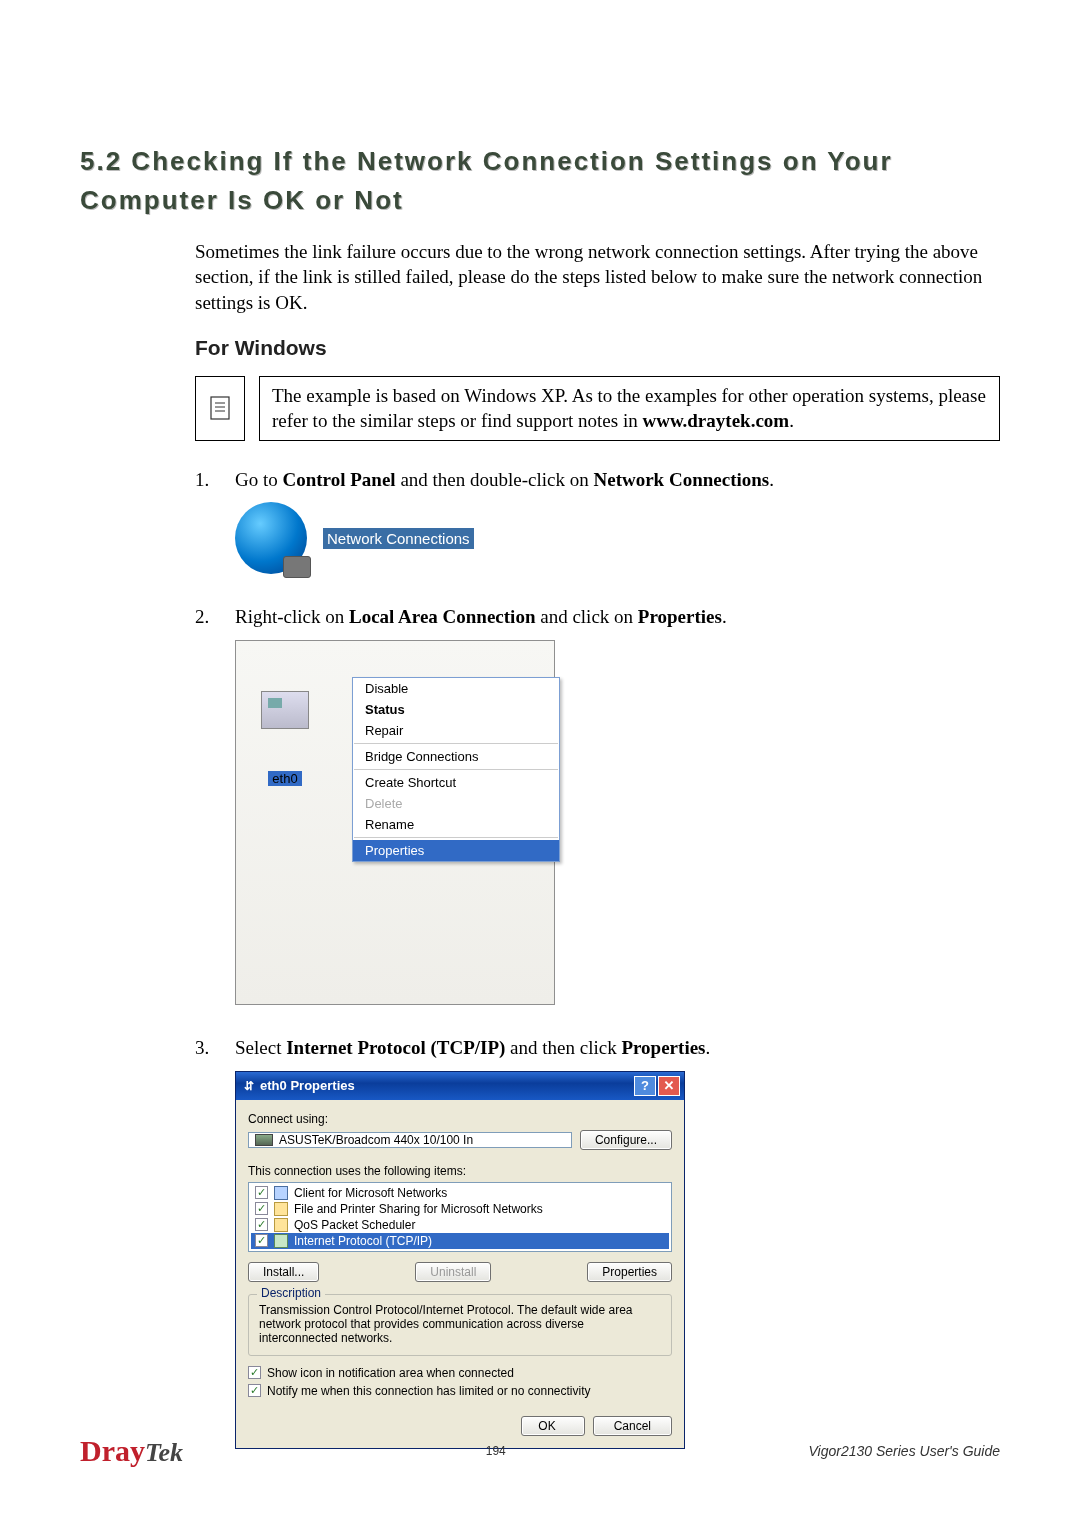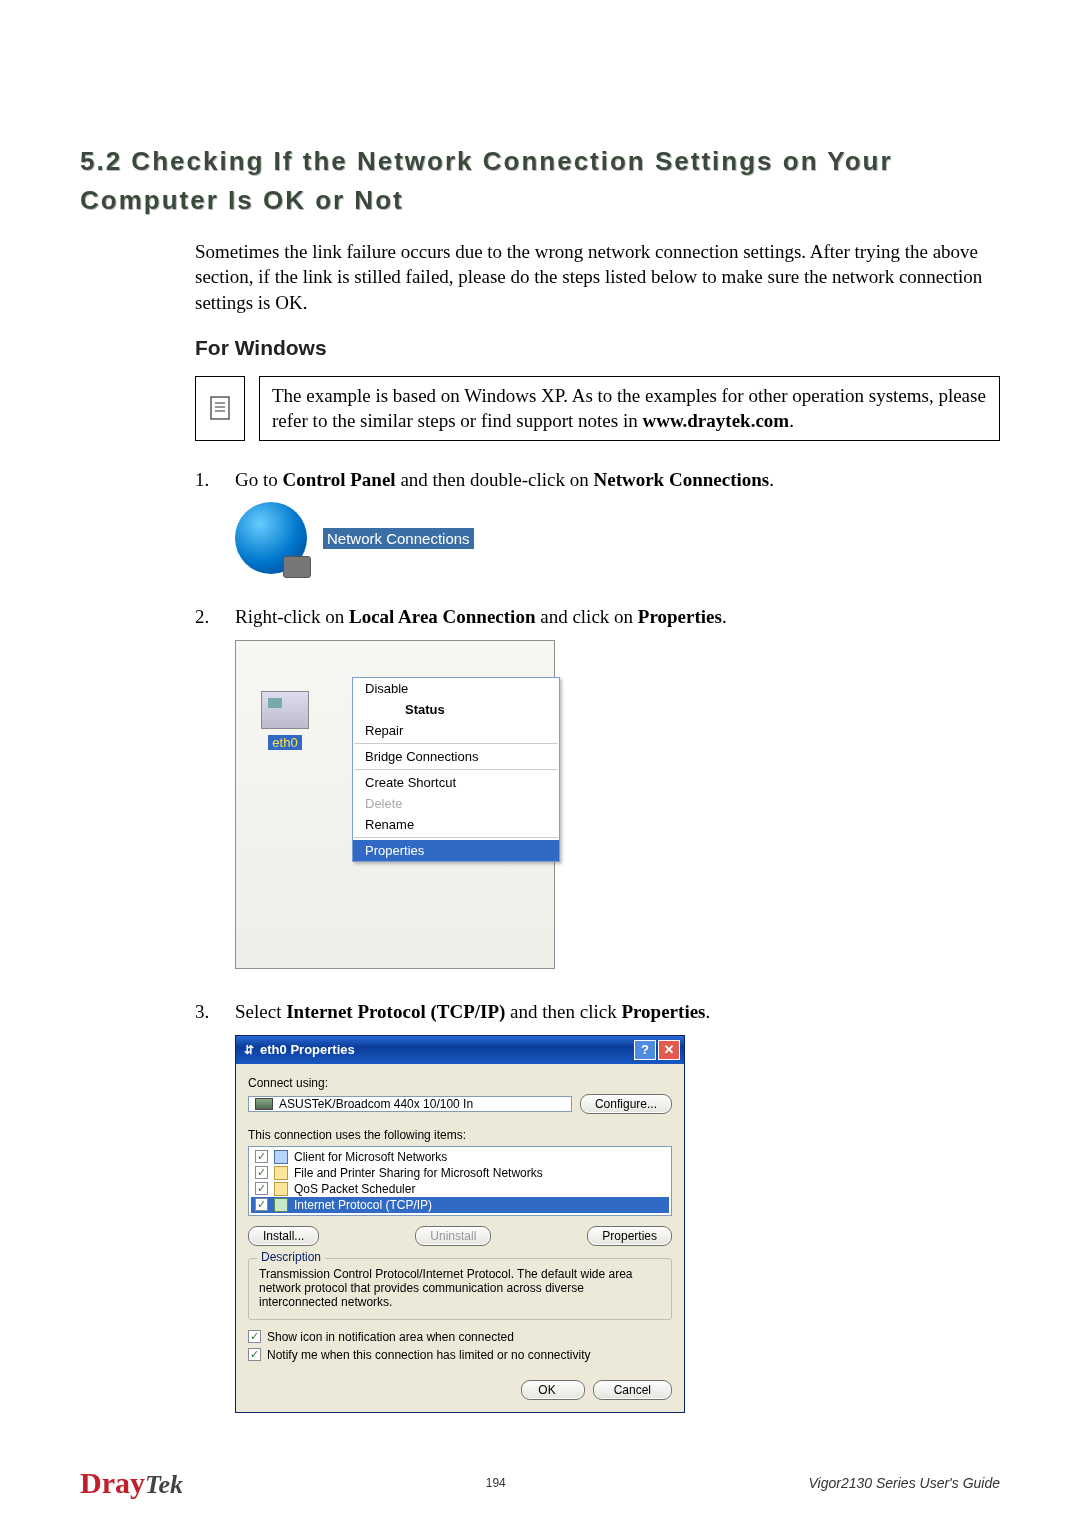--- a/index.html
+++ b/index.html
@@ -132,36 +132,37 @@
     margin-bottom: 6px;
   }
   .nic-icon::before {
     content: "";
     position: absolute; left: 6px; top: 6px;
     width: 14px; height: 10px;
     background: #7aa;
   }
   .nic-label {
     background: #316ac5;
-    color: #fde047;
+    color: #000000;
     padding: 0 4px;
+    margin-top: 36px;
   }
   .ctxmenu {
     position: absolute;
     top: 36px; left: 116px;
     width: 208px;
     background: #fff;
     border: 1px solid #7c9fd3;
     box-shadow: 2px 2px 3px rgba(0,0,0,.25);
   }
   .ctx-item {
     padding: 3px 12px;
     cursor: default;
   }
-  .ctx-item.bold { font-weight: bold; margin-left: 40px; }
+  .ctx-item.bold { font-weight: bold; }
   .ctx-item.disabled { color: #aaa; }
   .ctx-item.selected { background: #316ac5; color: #fff; }
   .ctx-sep { height: 1px; background: #ccc; margin: 2px 1px; }
   .fig2-spacer { height: 218px; }
 
   
   .fig3 {
     width: 450px;
     font-family: Tahoma, Arial, sans-serif;
     font-size: 12px;
@@ -222,21 +223,21 @@
   }
   .cardicon {
     width: 18px; height: 12px;
     background: linear-gradient(#8a8, #565);
     border: 1px solid #444;
   }
   .btn {
     border: 1px solid #707070;
     background: linear-gradient(#fefefe, #e4e4df);
     padding: 2px 14px;
-    border-radius: 9px;
+    border-radius: 3px;
     font-family: Tahoma, Arial, sans-serif;
     font-size: 12px;
     box-shadow: 0 0 0 1px #fff inset;
   }
   .btn:disabled { color: #999; }
   .items-box {
     border: 1px solid #7f9db9;
     background: #fff;
     padding: 2px;
     margin-top: 2px;
@@ -280,21 +281,21 @@
     background: #ece9d8;
     padding: 0 4px;
     color: #0a246a;
   }
   .chk-label { display: flex; align-items: center; gap: 6px; margin-top: 10px; }
   .dlg-buttons { display: flex; justify-content: flex-end; gap: 8px; margin-top: 18px; }
 
   
   .footer {
     position: absolute;
-    left: 80px; right: 80px; bottom: 28px;
+    left: 80px; right: 80px; bottom: 60px;
     display: flex;
     align-items: center;
     font-family: Arial, sans-serif;
   }
   .brand { font-family: Georgia, "Times New Roman", serif; font-size: 30px; font-weight: bold; }
   .brand .d { color: #c0202c; }
   .brand .rest { color: #444; font-style: italic; font-size: 26px; }
   .pagenum { flex: 1; text-align: center; font-size: 12px; color: #333; }
   .guide { font-style: italic; font-size: 14px; color: #333; }
 </style>

